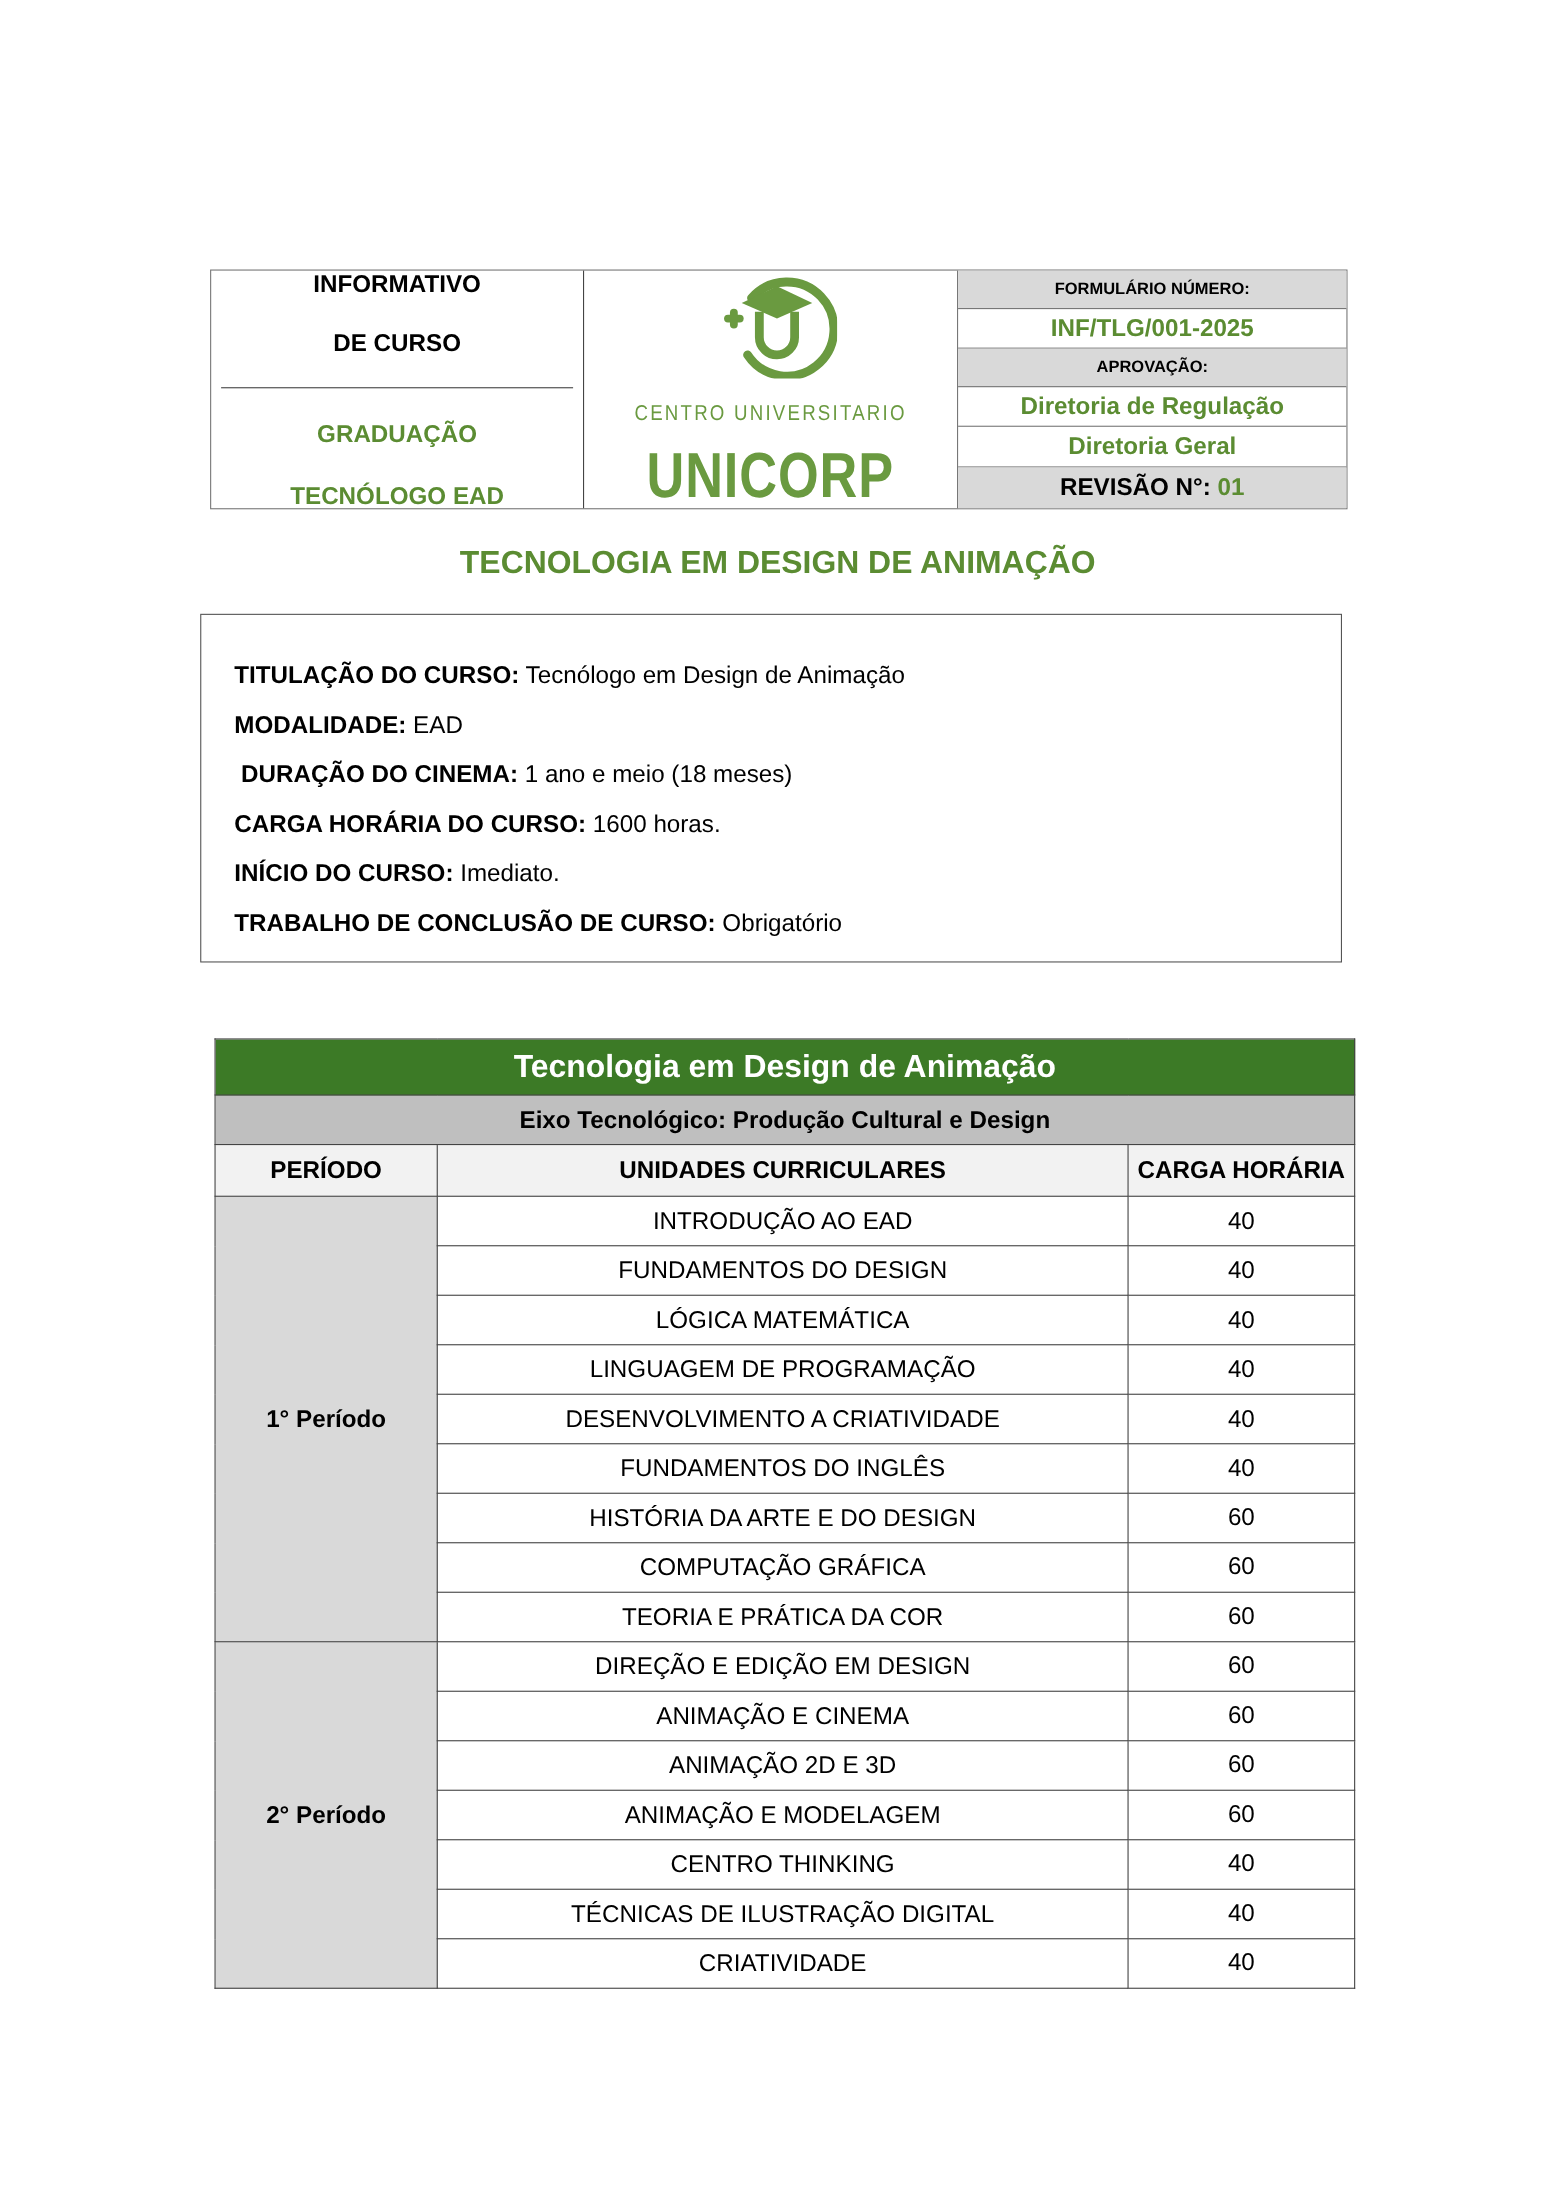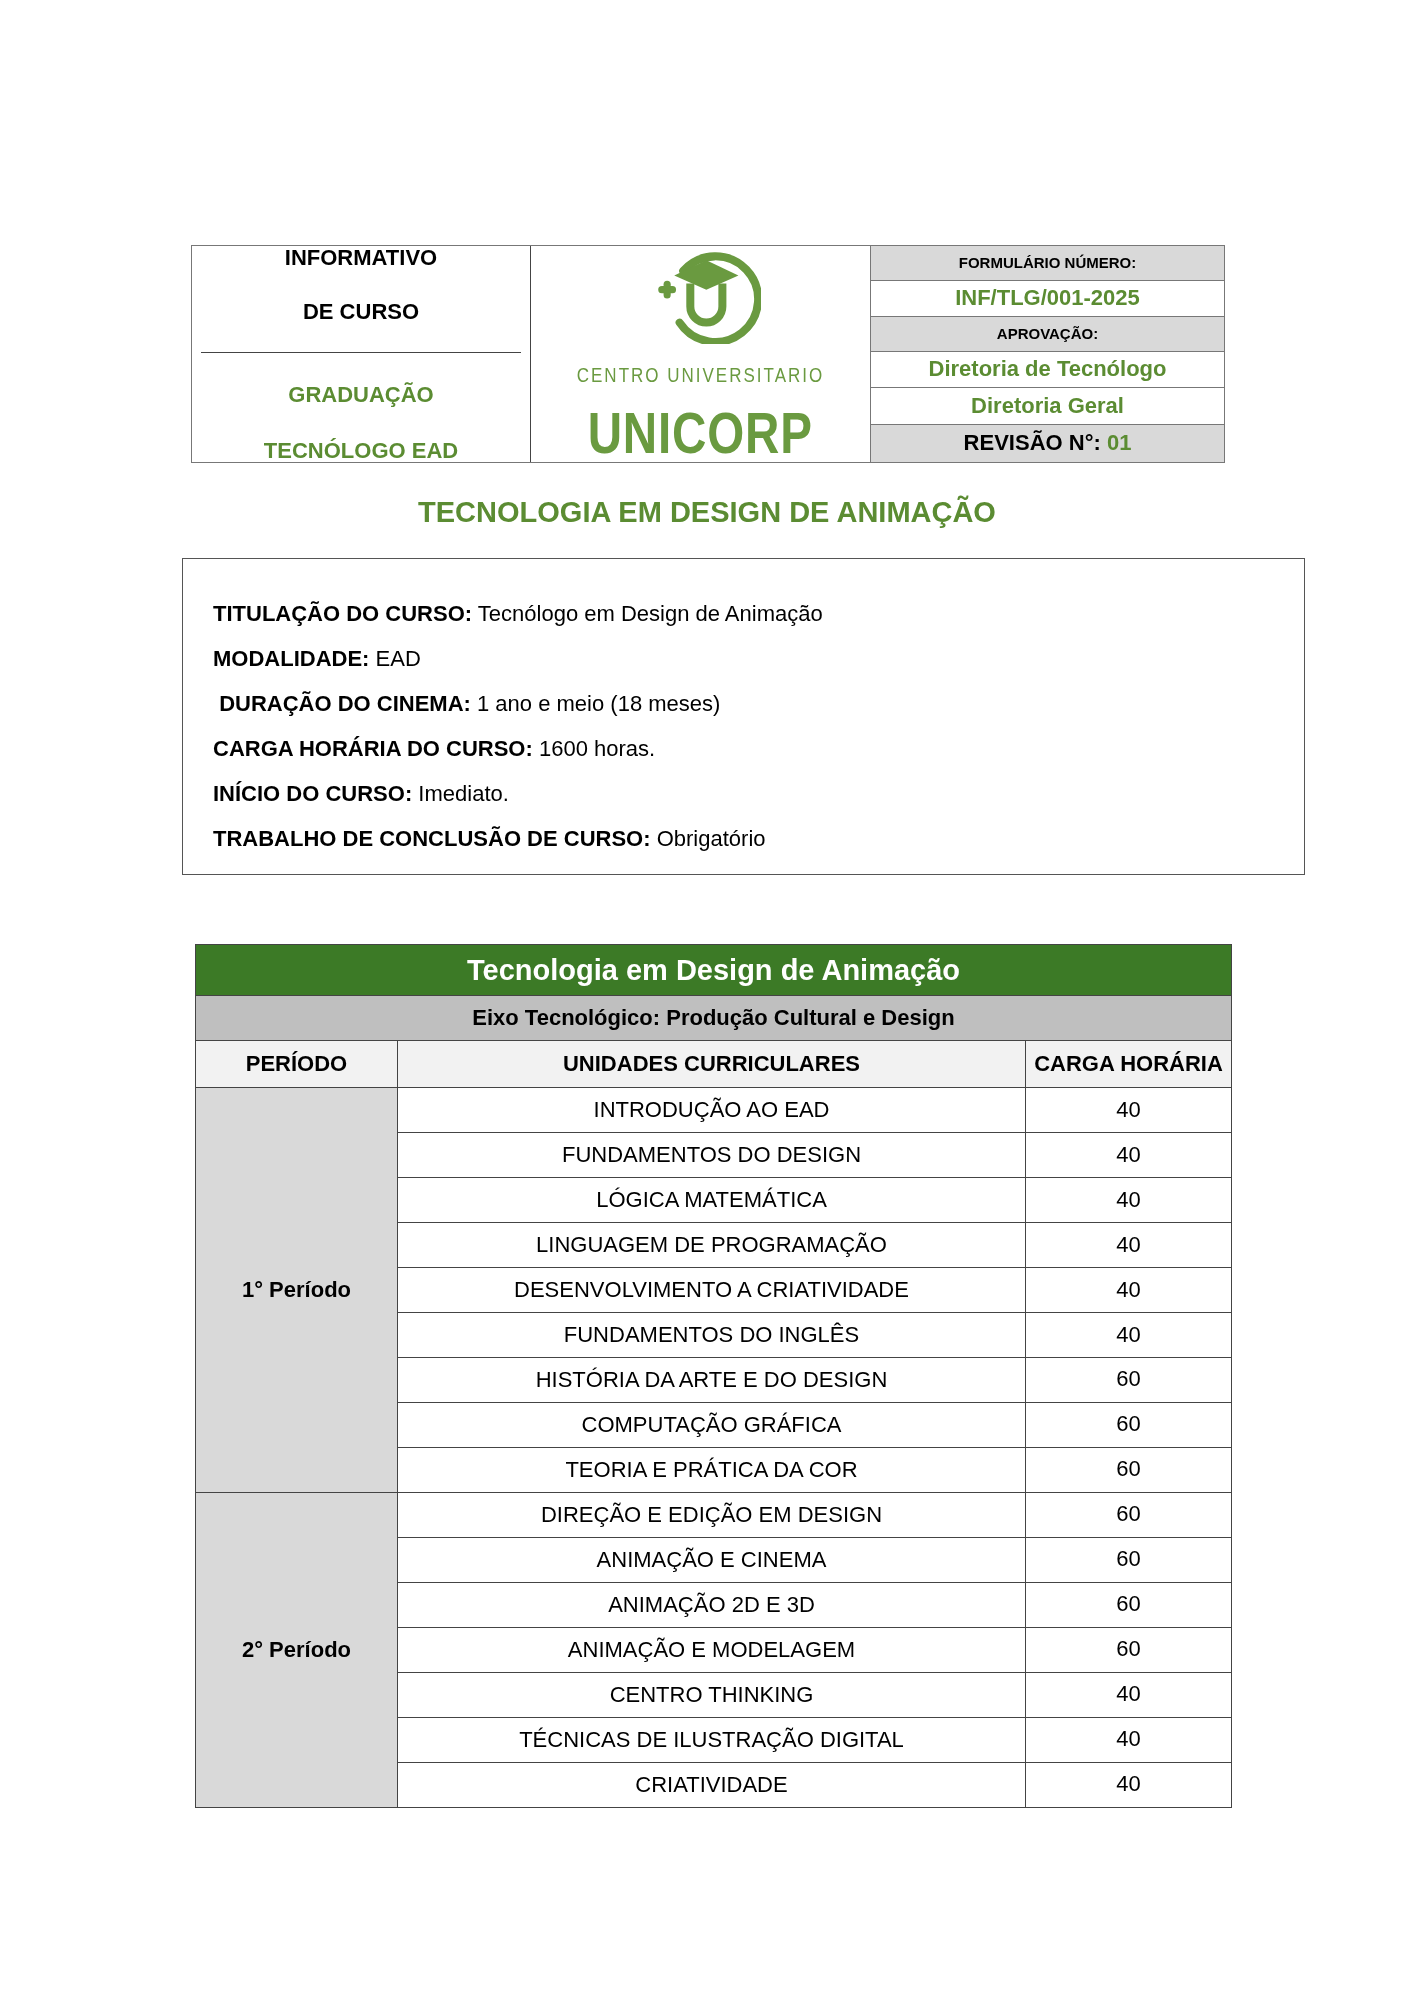--- a/index.html
+++ b/index.html
@@ -17,21 +17,21 @@
   .hdr-right { flex:1; display:flex; flex-direction:column; }
   .hdr-right .r { border-bottom:1px solid #777; display:flex; align-items:center; justify-content:center; font-weight:bold; }
   .hdr-right .r:last-child { border-bottom:none; }
   .r.gray { background:#d9d9d9; }
   .r.small { font-size:15px; height:34px; }
   .r.big { font-size:22px; height:36px; color:#5b8c32; }
   .r.rev { font-size:22px; height:38px; }
   
   .title { position:absolute; left:0; width:1414px; top:496px; text-align:center; font-weight:bold; font-size:29px; color:#5b8c32; }
   
-  .info { position:absolute; left:182px; top:558px; width:1123px; height:317px; border:1px solid #555; box-sizing:border-box; padding:32px 0 0 30px; }
+  .info { position:absolute; left:182px; top:558px; width:1038px; height:317px; border:1px solid #555; box-sizing:border-box; padding:32px 0 0 30px; }
   .info .line { font-size:22px; line-height:45px; }
   .info .line b { font-weight:bold; }
   
   .curr { position:absolute; left:195px; top:944px; width:1036px; border-collapse:collapse; table-layout:fixed; }
   .curr td { border:1px solid #444; text-align:center; font-size:22px; padding:0; }
   .curr .head-green { background:#3c7a26; color:#fff; font-weight:bold; font-size:29px; height:50px; }
   .curr .head-gray { background:#bfbfbf; font-weight:bold; font-size:22px; height:44px; }
   .curr .colhead td { background:#f2f2f2; font-weight:bold; height:46px; }
   .curr .per { background:#d9d9d9; font-weight:bold;margin-left:17px; }
   .curr .uc { height:45px; }
@@ -56,21 +56,21 @@
       <polygon points="66,16 102,33 66,49 30,33" fill="#6a9a40"></polygon>
       <path d="M48 42 L48 68 A18 18 0 0 0 84 68 L84 42" fill="none" stroke="#6a9a40" stroke-width="9"></path>
     </svg>
     <div class="cu">CENTRO UNIVERSITARIO</div>
     <div class="brand">UNICORP</div>
   </div>
   <div class="hdr-right">
     <div class="r gray small">FORMULÁRIO NÚMERO:</div>
     <div class="r big">INF/TLG/001-2025</div>
     <div class="r gray small">APROVAÇÃO:</div>
-    <div class="r big">Diretoria de Tecnólogo</div>
+    <div class="r big">Diretoria de Regulação</div>
     <div class="r big">Diretoria Geral</div>
     <div class="r gray rev">
       <span>REVISÃO N°:</span>&nbsp;<span class="green">01</span>
     </div>
   </div>
 </div>
 
 <div class="title">TECNOLOGIA EM DESIGN DE ANIMAÇÃO</div>
 
 <div class="info">

